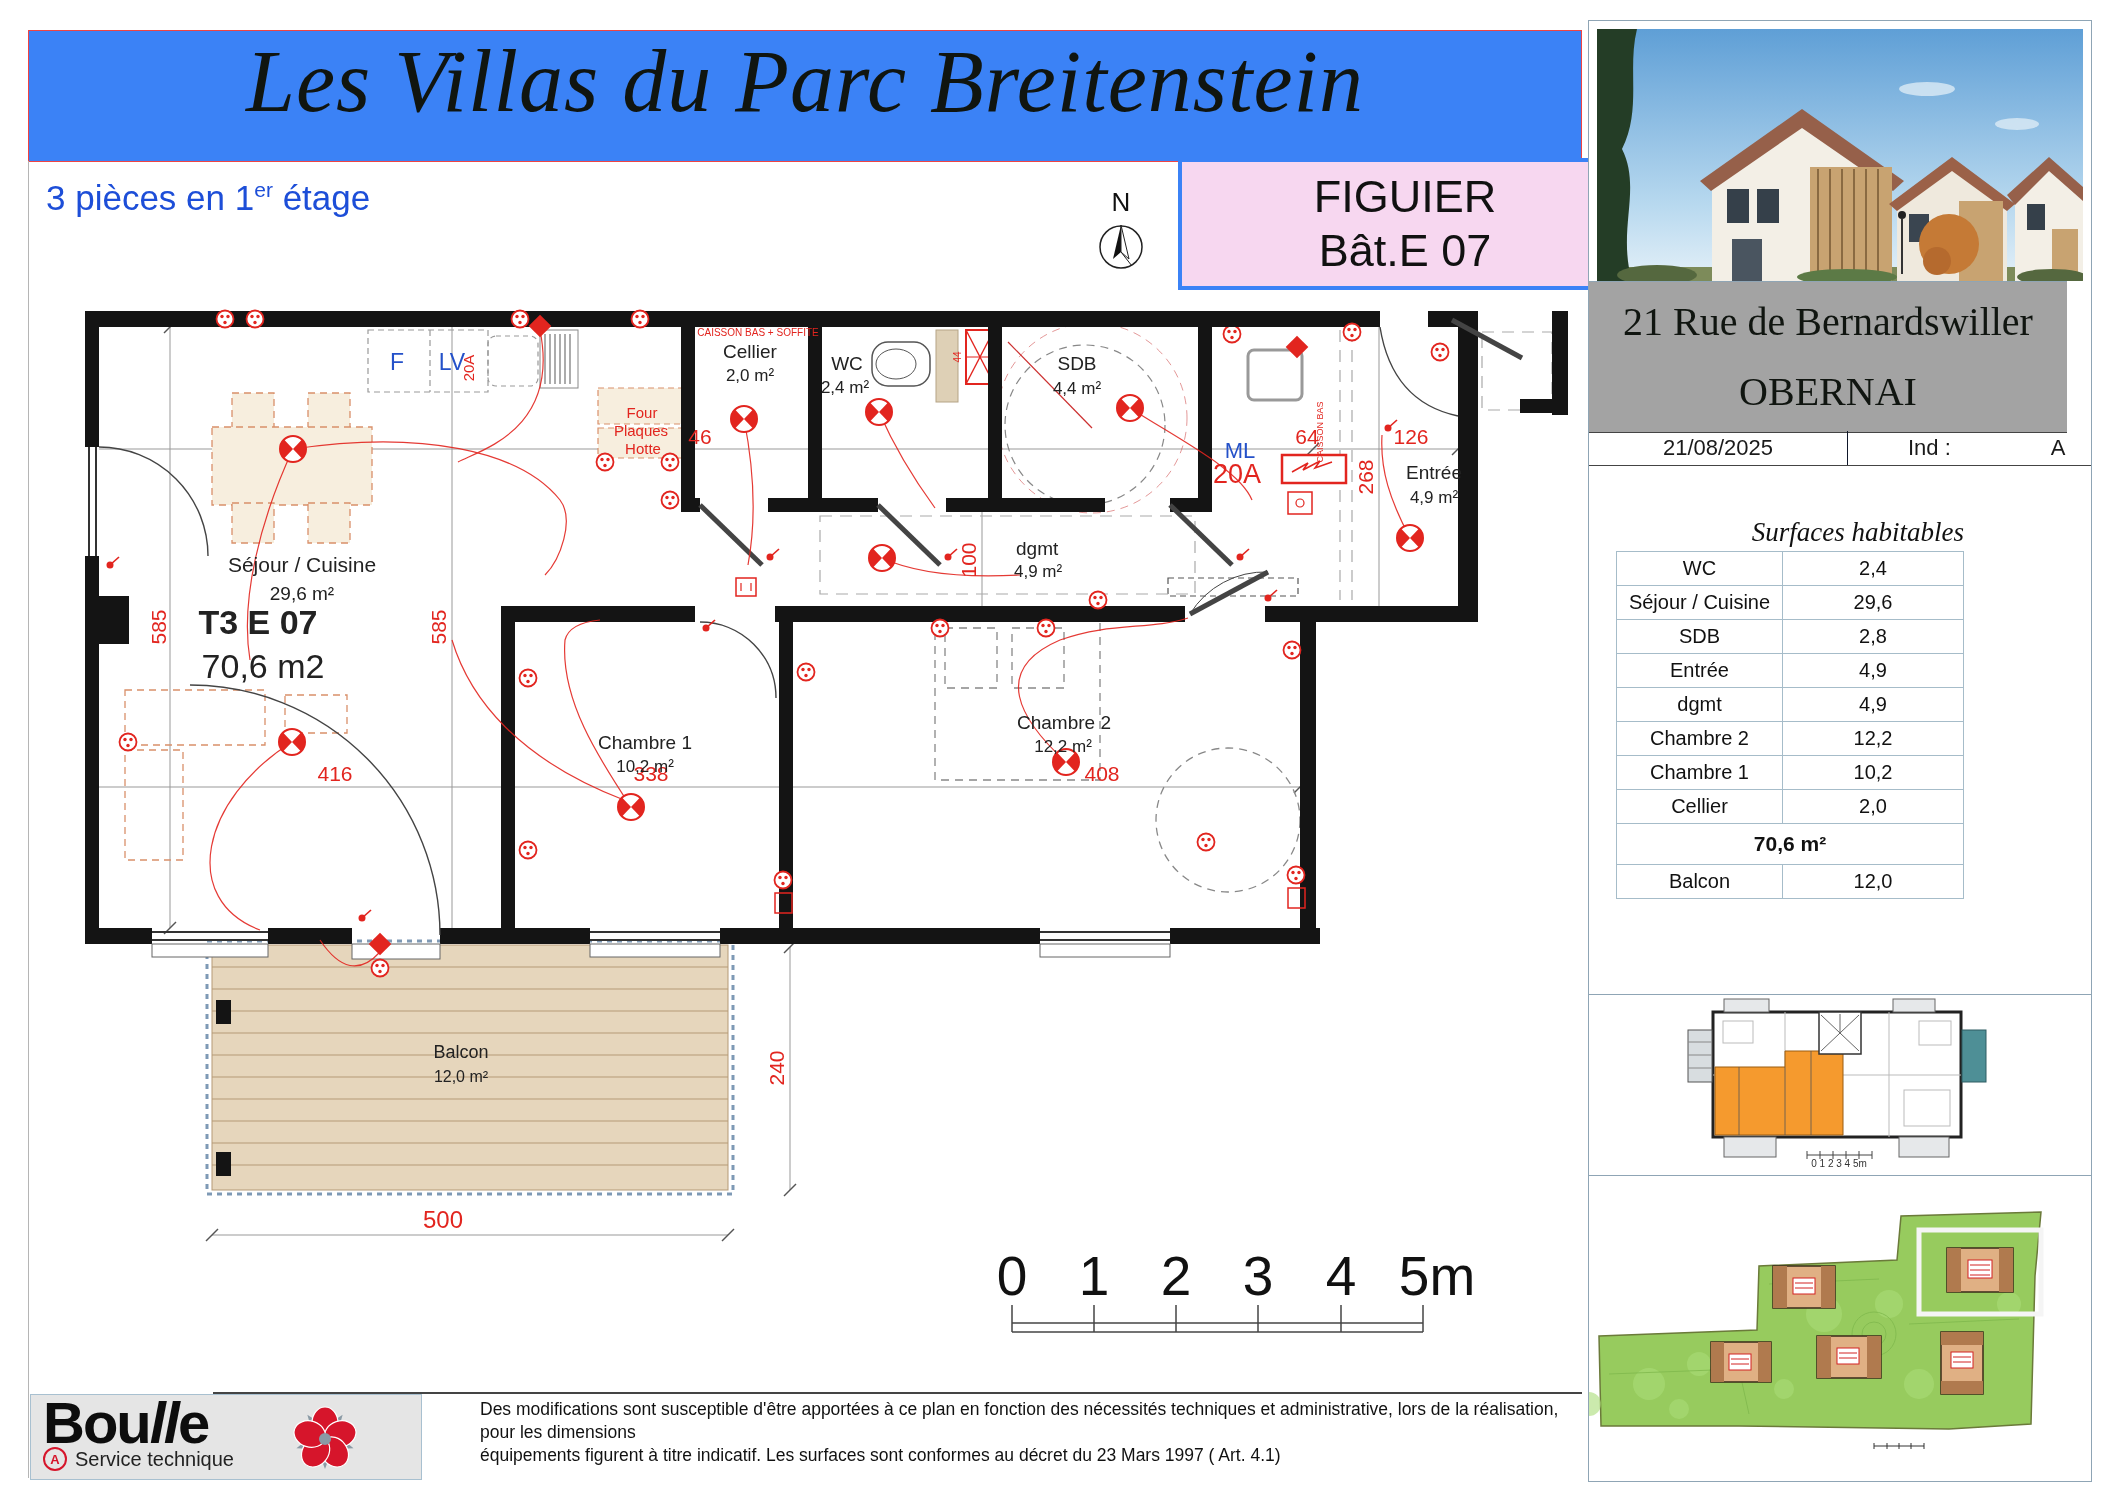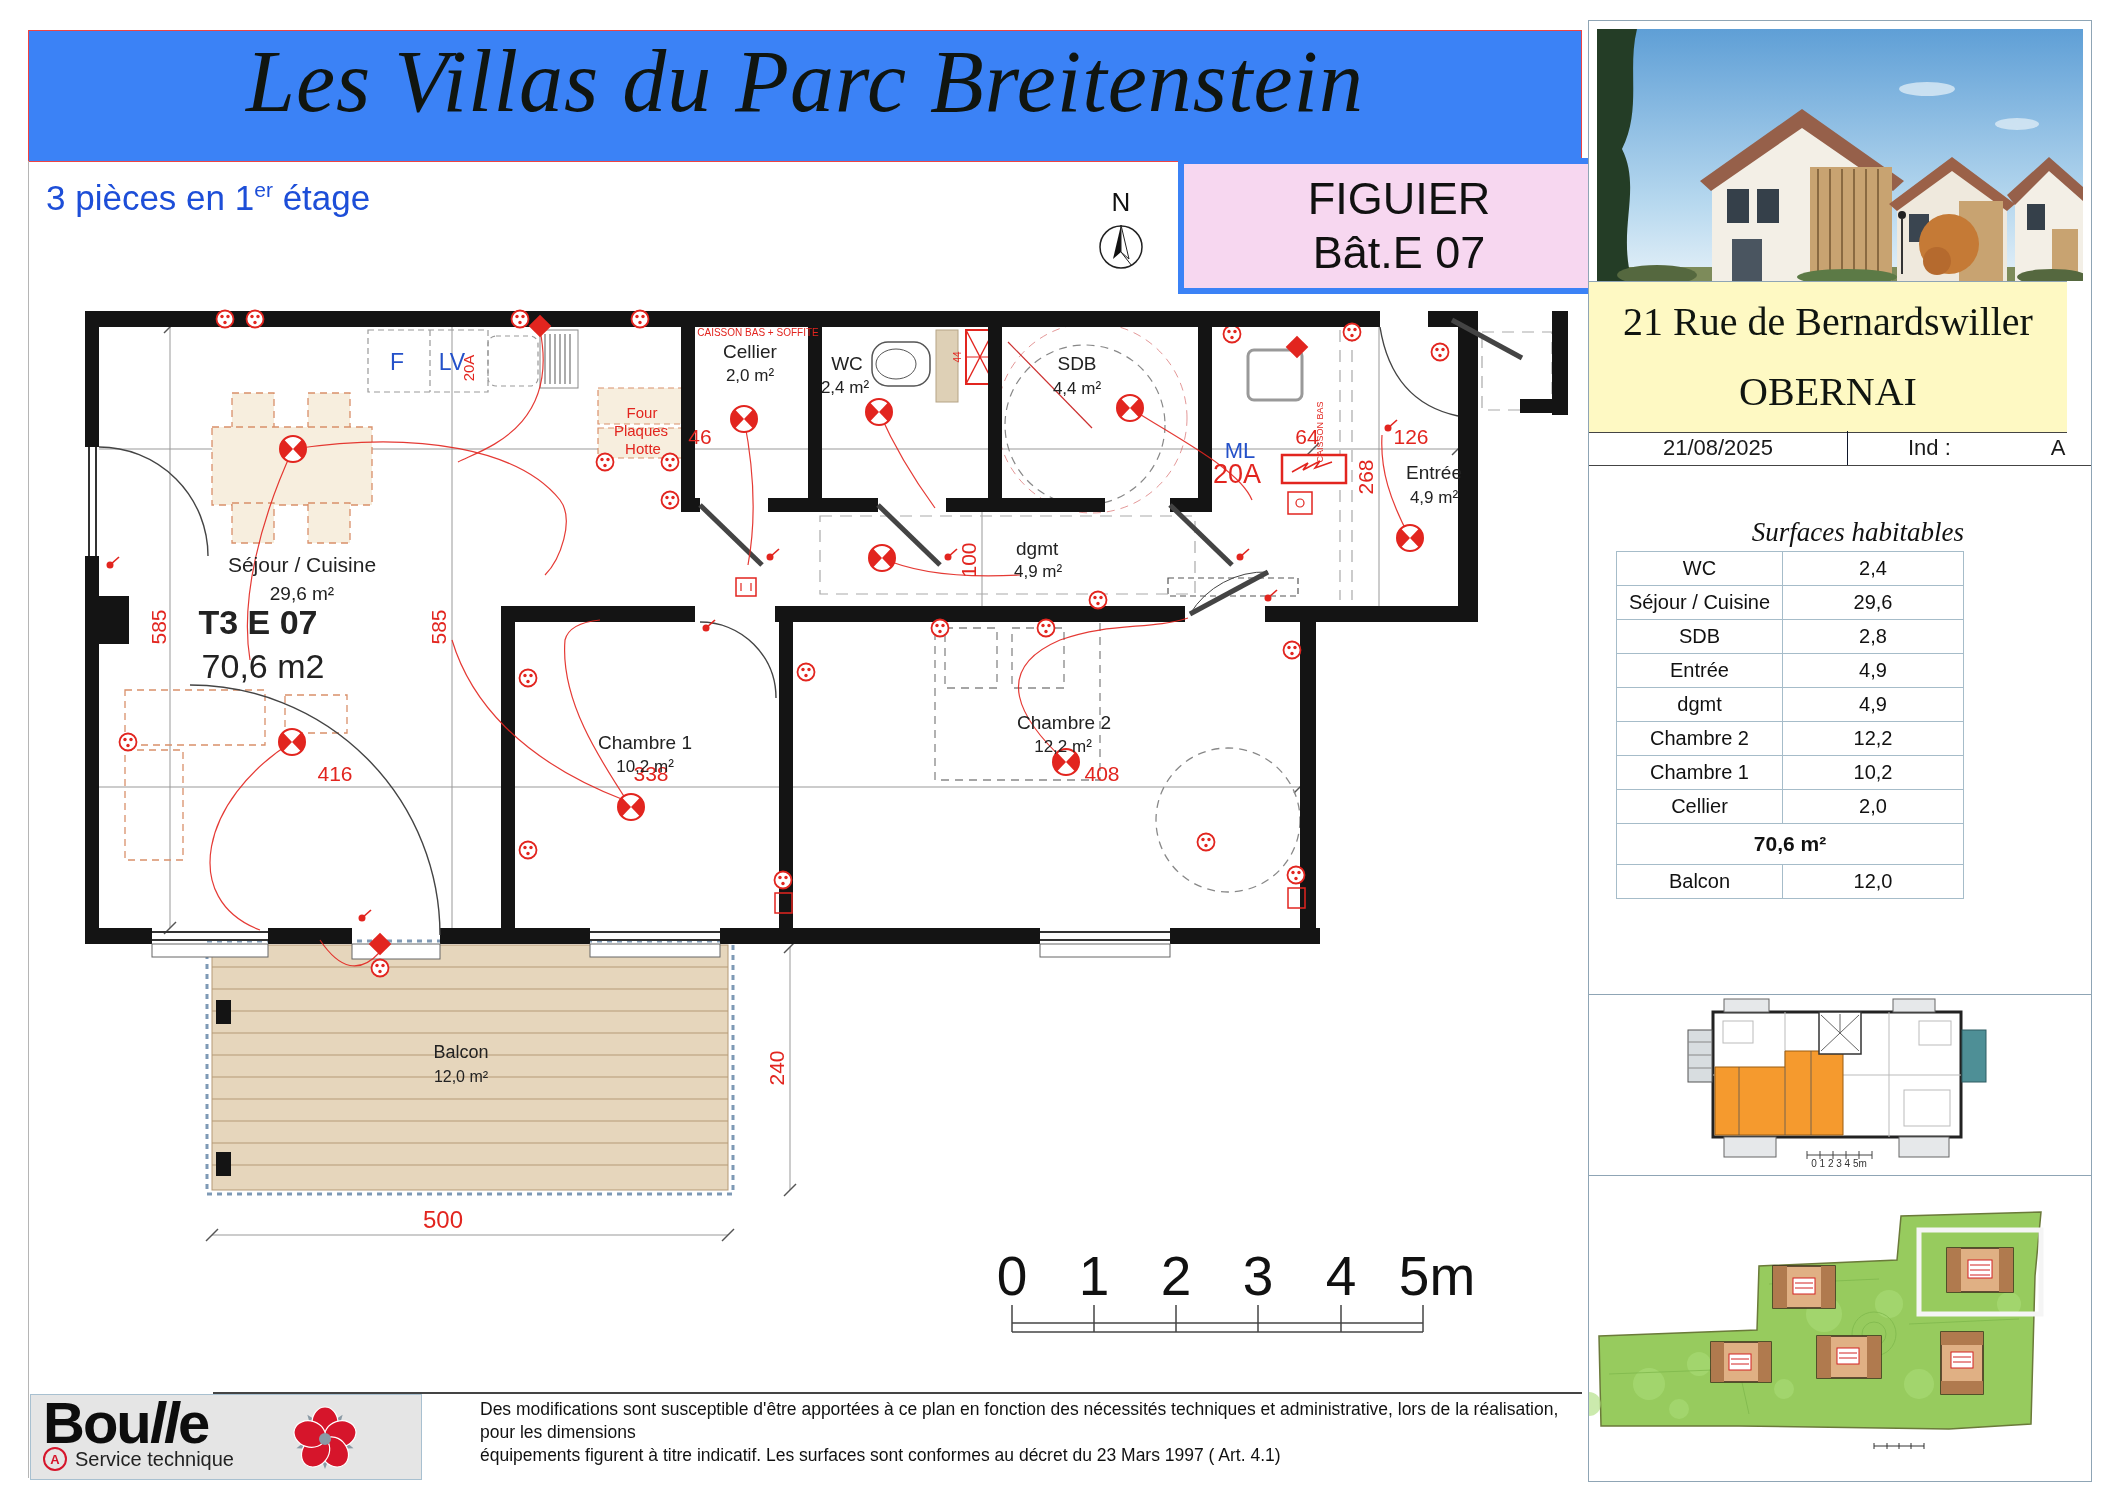--- a/index.html
+++ b/index.html
@@ -7,27 +7,27 @@
         font-family:"Liberation Sans",sans-serif;color:#1a1a1a;}
   .abs{position:absolute;}
   
   .banner{left:28px;top:30px;width:1552px;height:130px;background:#3b82f6;
           border:1px solid #ef4444;display:flex;align-items:flex-start;justify-content:center;}
   .banner-title{font-family:"Liberation Serif",serif;font-style:italic;font-size:88px;
                 font-weight:500;letter-spacing:1px;color:#101510;white-space:nowrap;}
   .subtitle{left:46px;top:178px;font-size:35px;color:#1d4ed8;}
   .subtitle sup{font-size:21px;}
   .frame-line{left:28px;top:161px;width:0;height:1317px;border-left:1px solid #b5b5b5;}
-  .badge{left:1178px;top:158px;width:430px;height:124px;background:#f7d7f0;border:6px solid #3b82f6;
-         display:flex;flex-direction:column;align-items:center;justify-content:center;line-height:1.2;}
+  .badge{left:1178px;top:158px;width:430px;height:124px;background:#f7d7f0;border:4px solid #3b82f6;
+         display:flex;flex-direction:column;align-items:center;justify-content:center;line-height:1.2;padding-left:8px;}
   .badge div{font-size:45px;color:#111;}
   
   .sidebar{left:1588px;top:20px;width:502px;height:1460px;border:1px solid #8fa5b5;background:#fff;}
   .sb-photo{left:8px;top:8px;width:486px;height:252px;overflow:hidden;}
-  .sb-address{left:0;top:260px;width:478px;height:150px;background:#fef9c3;
+  .sb-address{left:0;top:260px;width:478px;height:150px;background:#a3a3a3;
               border-top:1px solid #8fa5b5;border-bottom:1px solid #444;
               display:flex;flex-direction:column;align-items:center;justify-content:center;gap:20px;}
   .sb-address div{font-family:"Liberation Serif",serif;font-size:40px;color:#101510;line-height:1.25;}
   .sb-daterow{left:0;top:410px;width:502px;height:34px;border-bottom:1px solid #444;display:flex;}
   .sb-date{width:258px;border-right:1px solid #0f172a;display:flex;align-items:center;justify-content:center;
            font-size:22px;text-align:center;}
   .sb-ind{flex:1;display:flex;align-items:center;font-size:22px;gap:20px;}
   .sb-ind .lbl{margin-left:60px;}
   .sb-ind .val{margin-left:80px;}
   .sb-surf-title{left:0;top:496px;width:375px;text-align:right;font-family:"Liberation Serif",serif;

